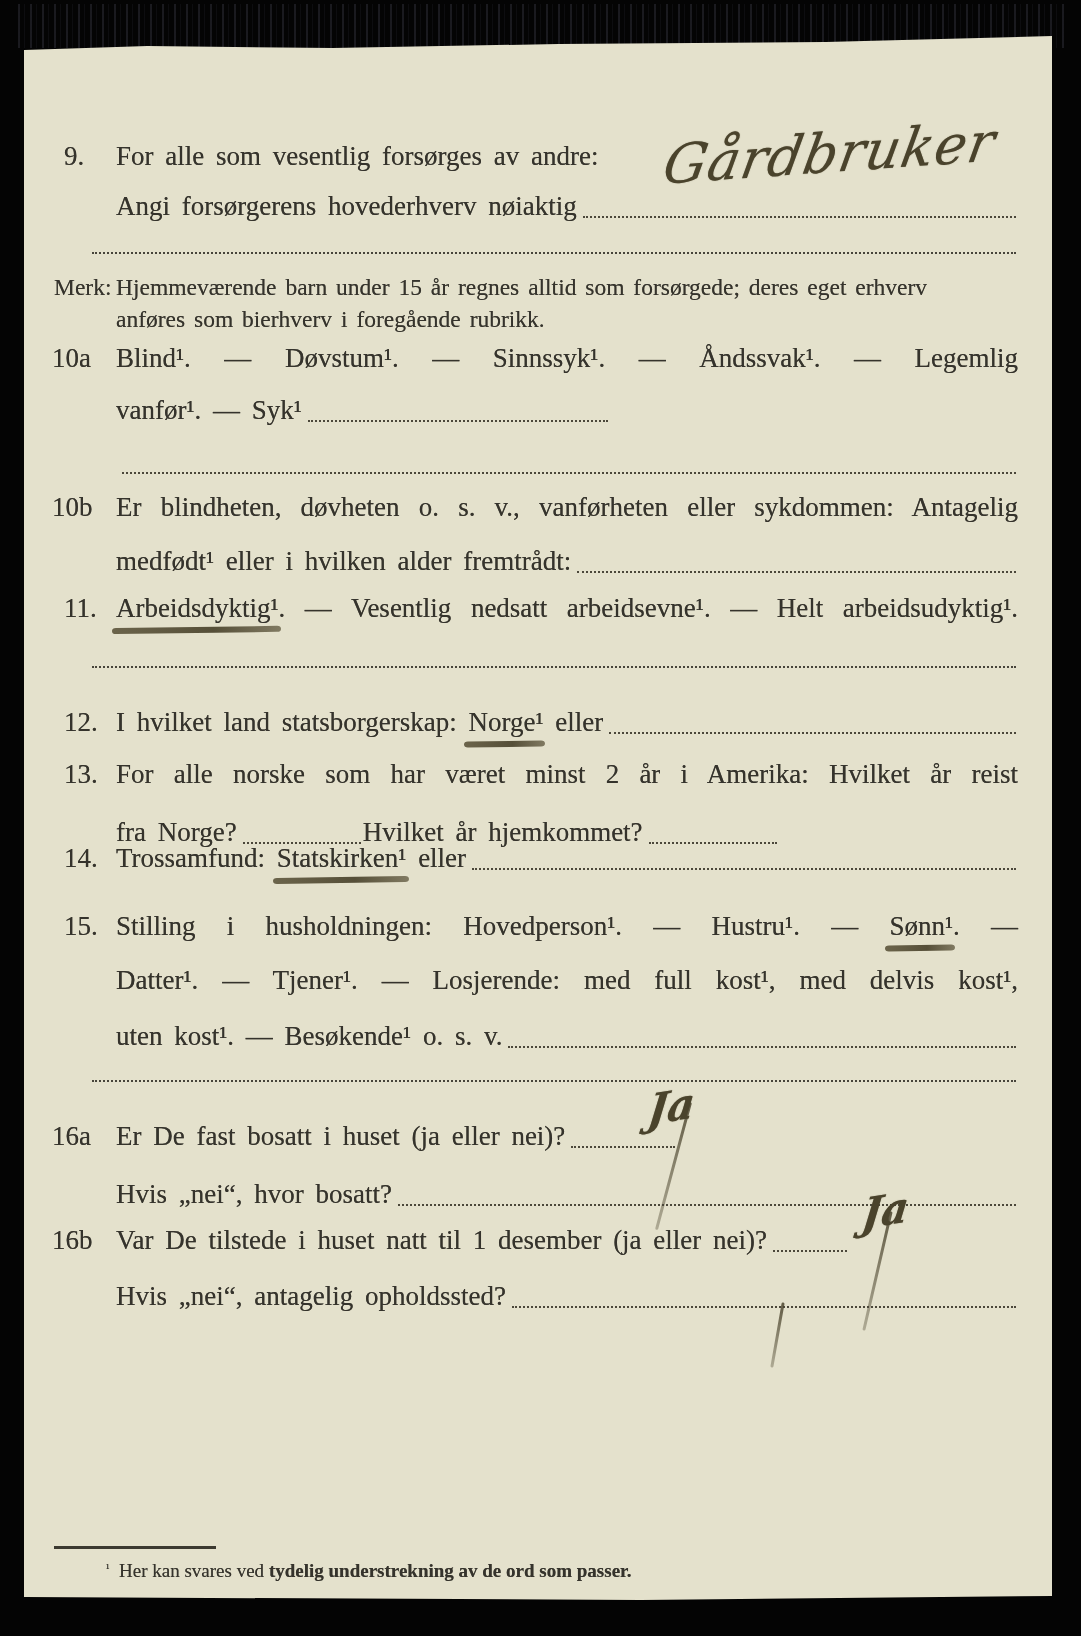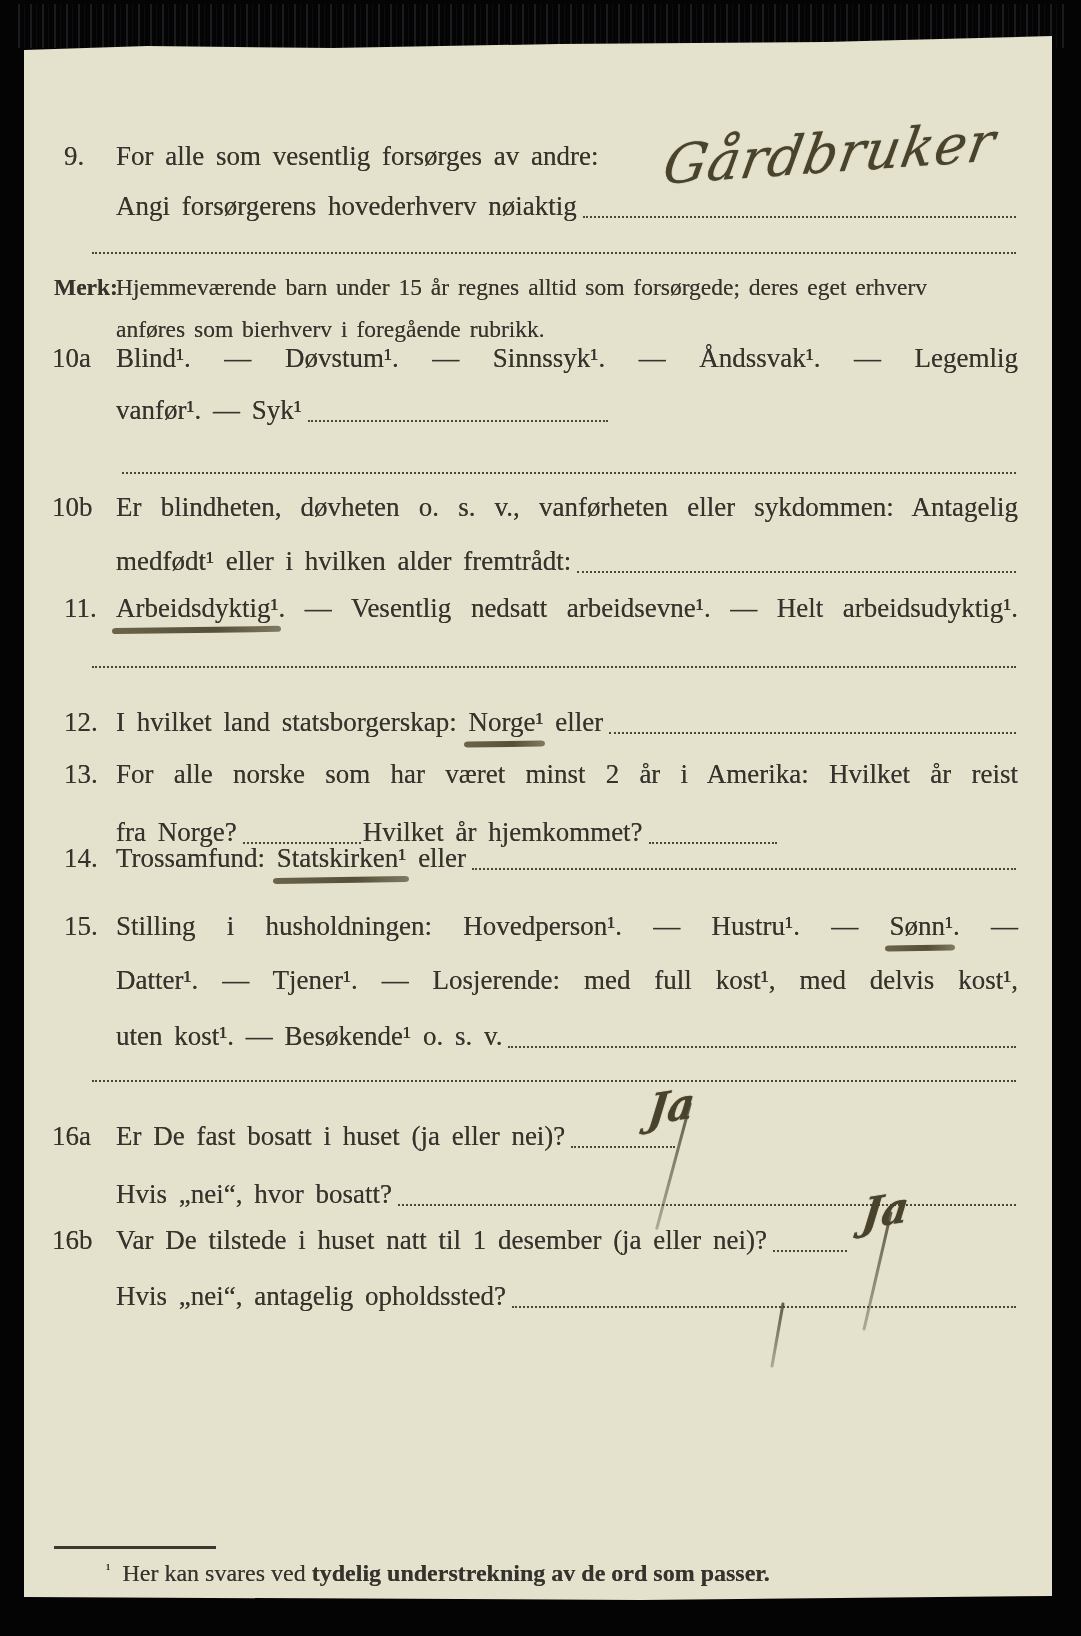--- a/index.html
+++ b/index.html
@@ -28,22 +28,22 @@
   .hul::after{content:"";position:absolute;left:-4px;right:-2px;bottom:-7px;height:6px;
     background:linear-gradient(90deg,rgba(86,78,52,.85),rgba(70,63,40,.9) 60%,rgba(86,78,52,.7));
     border-radius:4px/3px;transform:rotate(-0.8deg);}
   .hw{position:absolute;font-family:"DejaVu Serif","Liberation Serif",serif;font-style:italic;
     color:#4a432c;text-shadow:0 0 1px rgba(74,67,44,.55);white-space:nowrap;}
   .hw-big{font-size:54px;letter-spacing:1px;transform:rotate(-4deg) skewX(-14deg);}
   .hw-ja{font-size:42px;font-weight:bold;transform:rotate(-9deg) skewX(-16deg);}
   .stroke{position:absolute;width:3px;background:linear-gradient(rgba(74,67,44,.85),rgba(74,67,44,.35));border-radius:2px;}
   .merk{position:absolute;left:92px;right:42px;font-size:23.5px;line-height:31px;word-spacing:3px;
     text-shadow:0 0 .6px rgba(40,38,30,.6);}
-  .merk .lbl{position:absolute;left:-62px;font-weight:bold;text-align:right;}
-  .fn{position:absolute;left:82px;right:60px;font-size:24px;line-height:26px;
+  .merk .lbl{position:absolute;left:-62px;font-weight:normal;text-align:right;}
+  .fn{position:absolute;left:82px;right:60px;font-size:19px;line-height:26px;
     text-shadow:0 0 .5px rgba(40,38,30,.6);}
   .fn b{font-weight:bold;}
   .fnrule{position:absolute;left:30px;width:162px;border-bottom:3px solid #3c3a30;}
   .sup{font-size:.62em;vertical-align:.45em;letter-spacing:0;}
 </style>
 </head>
 <body>
 
 <div class="scan">
   <div class="fray"></div>
@@ -58,21 +58,21 @@
       <span class="txt">Angi forsørgerens hovederhverv nøiaktig</span>
       <span class="dots"></span>
     </div>
     <div class="hw hw-big" style="left:640px;top:88px">Gårdbruker</div>
 
     <div class="rule" style="top:218px;left:68px;right:36px"></div>
     <div class="merk" style="top:238px">
       <span class="lbl">Merk:</span>
       <span>Hjemmeværende barn under 15 år regnes alltid som forsørgede; deres eget erhverv</span>
     </div>
-    <div class="merk" style="top:280px">
+    <div class="merk" style="top:270px">
       <span>anføres som bierhverv i foregående rubrikk.</span>
     </div>
 
     <div class="row just" style="top:306px">
       <span class="qno wide">10a</span>
       <span>Blind¹. — Døvstum¹. — Sinnssyk¹. — Åndssvak¹. — Legemlig</span>
     </div>
     <div class="row" style="top:354px">
       <span class="txt">vanfør¹. — Syk¹</span>
       <span class="dots short" style="width:300px"></span>

